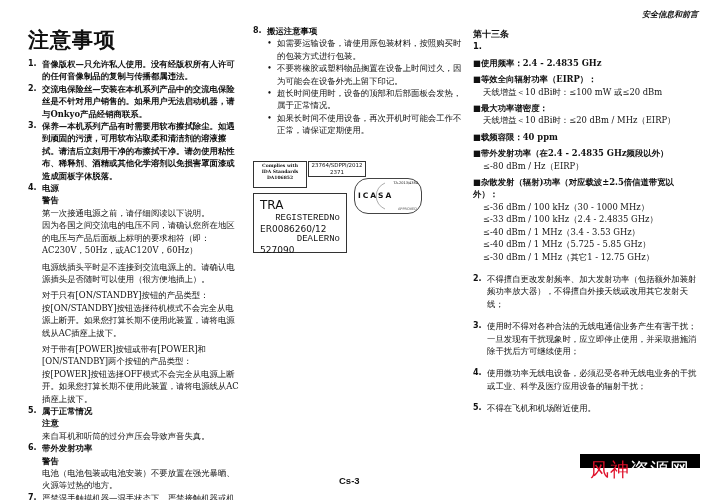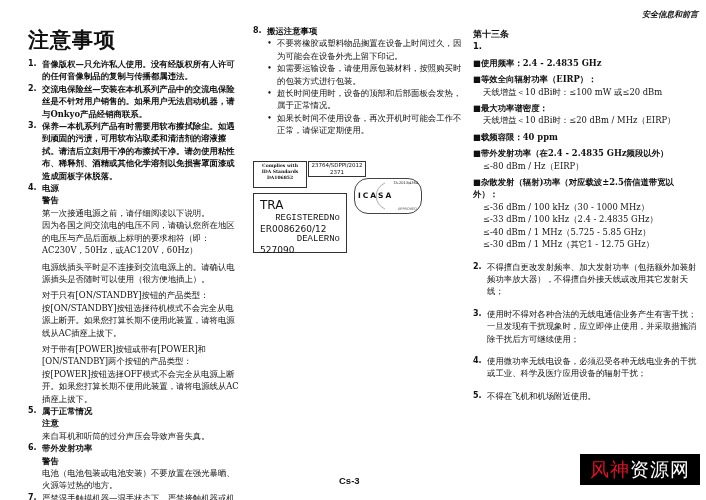--- a/index.html
+++ b/index.html
@@ -22,21 +22,21 @@
   .small-box { left:253px; top:145px; width:52px; height:24px; font-size:4.5px; line-height:6px; text-align:center; padding-top:1px; }
   .code-box { left:308px; top:145px; width:56px; height:14px; font-family:"DejaVu Sans", sans-serif; font-size:5.5px; line-height:6.5px; text-align:center; }
   .tra-box { left:253px; top:177px; width:94px; height:60px; font-family:"DejaVu Sans", sans-serif; font-size:9px; line-height:10.5px; padding:4px 6px; box-sizing:border-box; }
   .tra-title { font-size:12px; line-height:15px; }
   .row { display:flex; justify-content:flex-end;font-family:Liberation Mono, monospace; }
   .icasa-box { left:354px; top:178px; width:66px; height:34px; border-radius:14px; border:1px solid #444; font-family:"DejaVu Sans", sans-serif; }
   .header-right { right:8px; top:9px; font-size:8px; font-style:italic; font-weight:bold; font-family:"DejaVu Sans", sans-serif; }
   .sq { font-family:"DejaVu Sans", sans-serif; font-weight:bold; }
   .ind { padding-left:10px; }
   .pageno { left:339px; top:475px; font-family:"Liberation Sans", sans-serif; font-weight:bold; font-size:9.5px; }
-  .wm { left:580px; top:454px; width:120px; height:31px; background:#000; font-family:"DejaVu Sans", sans-serif; font-size:19px; line-height:31px; text-align:center; letter-spacing:1px; }
+  .wm { left:580px; top:454px; width:120px; height:14px; background:#000; font-family:"DejaVu Sans", sans-serif; font-size:19px; line-height:31px; text-align:center; letter-spacing:1px; }
   .wm .red { color:#e0102a; }
   .wm .white { color:#fff; }
 </style>
 </head>
 <body>
 
 <div class="abs header-right">安全信息和前言</div>
 <div class="abs title">注意事项</div>
 
 <div class="abs col col1">
@@ -82,22 +82,22 @@
   <div class="item">
     <span class="num">7.</span>
     <span>严禁湿手触摸机器—湿手状态下，严禁接触机器或机器的电源连接线。如有水或其他液体进入机器，请与Onkyo的经销商联系进行检修。</span>
   </div>
 </div>
 
 <div class="abs col col2">
   <div class="item">
     <span class="num">8.</span>
     <div class="b">搬运注意事项</div>
+    <div class="bullet">如需要运输设备，请使用原包装材料，按照购买时的包装方式进行包装。</div>
     <div class="bullet">不要将橡胶或塑料物品搁置在设备上时间过久，因为可能会在设备外壳上留下印记。</div>
-    <div class="bullet">如需要运输设备，请使用原包装材料，按照购买时的包装方式进行包装。</div>
     <div class="bullet">超长时间使用时，设备的顶部和后部面板会发热，属于正常情况。</div>
     <div class="bullet">如果长时间不使用设备，再次开机时可能会工作不正常，请保证定期使用。</div>
   </div>
 </div>
 
 <div class="abs box small-box">
   <div class="b">Complies with</div>
   <div class="b">IDA Standards</div>
   <div class="b">DA106852</div>
 </div>
@@ -140,20 +140,21 @@
   <div class="ind">天线增益＜10 dBi时：≤20 dBm / MHz（EIRP）</div>
   <div class="gap"></div>
   <div><span class="sq">■</span><span class="b">载频容限：40 ppm</span></div>
   <div class="gap"></div>
   <div><span class="sq">■</span><span class="b">带外发射功率（在2.4 - 2.4835 GHz频段以外）</span></div>
   <div class="ind">≤-80 dBm / Hz（EIRP）</div>
   <div class="gap"></div>
   <div><span class="sq">■</span><span class="b">杂散发射（辐射)功率（对应载波±2.5倍信道带宽以外）：</span></div>
   <div class="ind">≤-36 dBm / 100 kHz（30 - 1000 MHz）</div>
   <div class="ind">≤-33 dBm / 100 kHz（2.4 - 2.4835 GHz）</div>
+  <div class="ind">≤-40 dBm / 1 MHz（3.4 - 3.53 GHz）</div>
   <div class="ind">≤-40 dBm / 1 MHz（5.725 - 5.85 GHz）</div>
   <div class="ind">≤-30 dBm / 1 MHz（其它1 - 12.75 GHz）</div>
   <div style="height:10px"></div>
 
   <div class="item"><span class="num">2.</span><span>不得擅自更改发射频率、加大发射功率（包括额外加装射频功率放大器），不得擅自外接天线或改用其它发射天线；</span></div>
   <div style="height:10px"></div>
   <div class="item"><span class="num">3.</span><span>使用时不得对各种合法的无线电通信业务产生有害干扰；一旦发现有干扰现象时，应立即停止使用，并采取措施消除干扰后方可继续使用；</span></div>
   <div style="height:10px"></div>
   <div class="item"><span class="num">4.</span><span>使用微功率无线电设备，必须忍受各种无线电业务的干扰或工业、科学及医疗应用设备的辐射干扰；</span></div>
   <div style="height:10px"></div>

